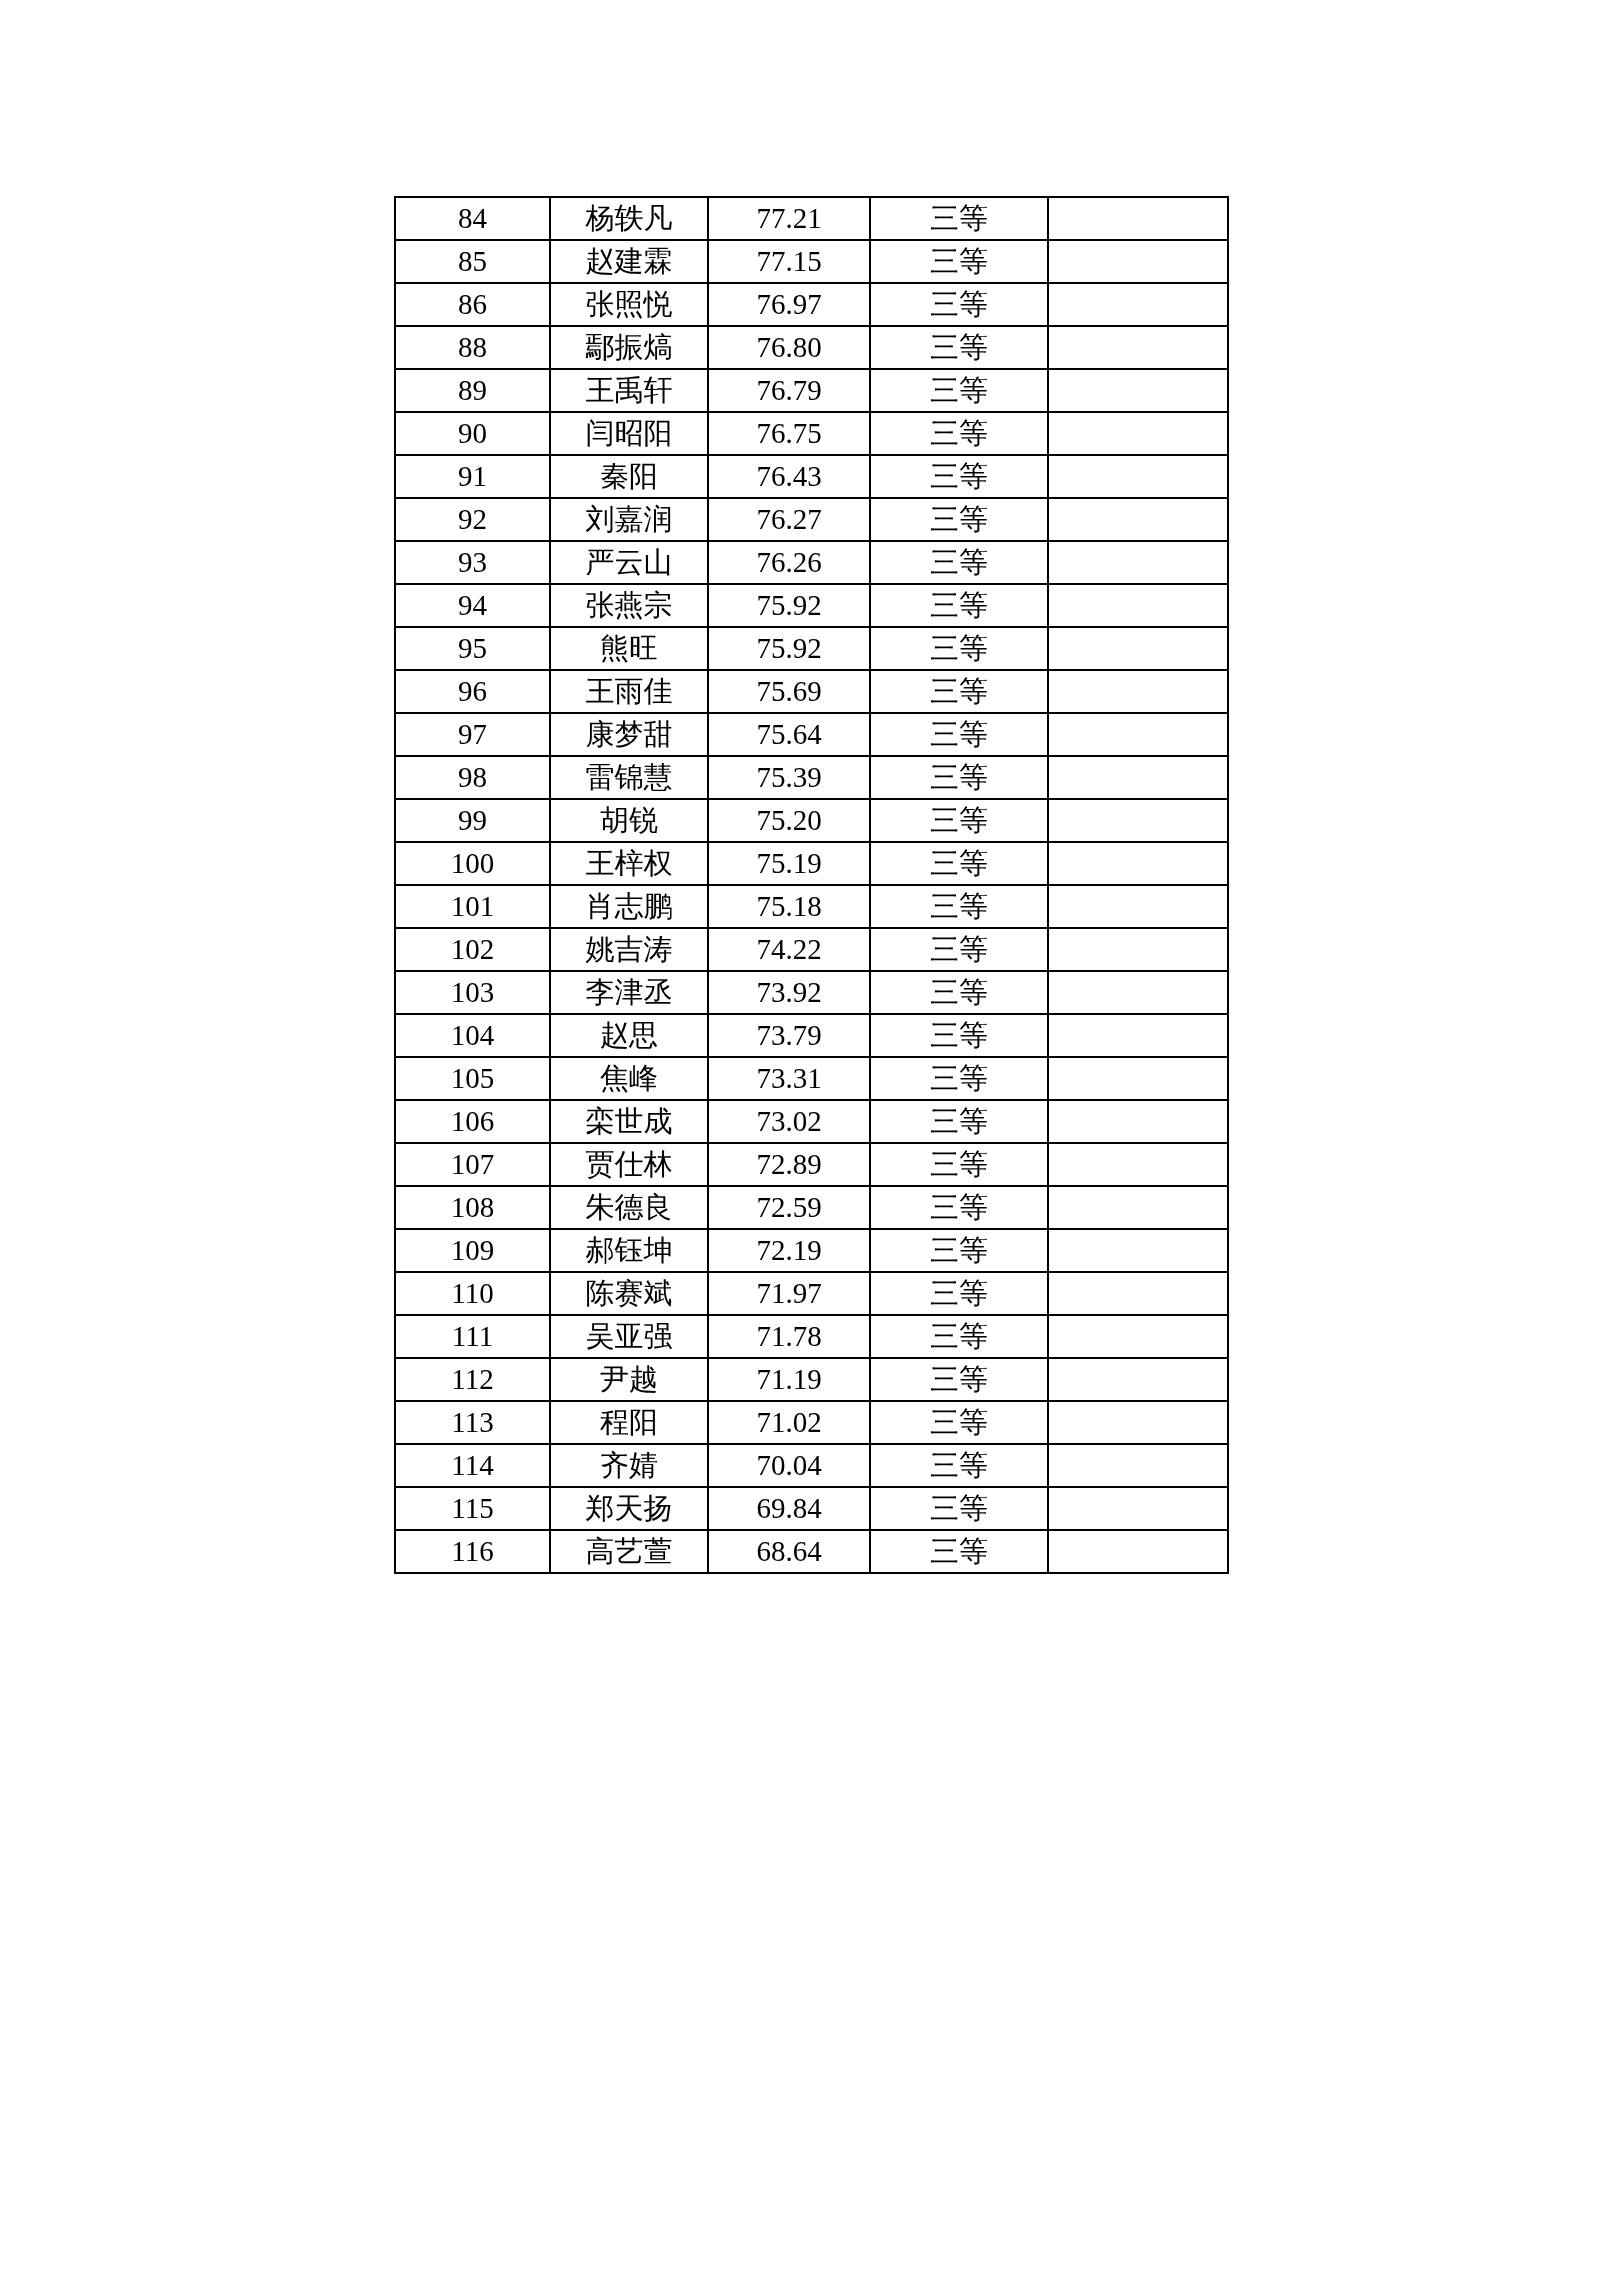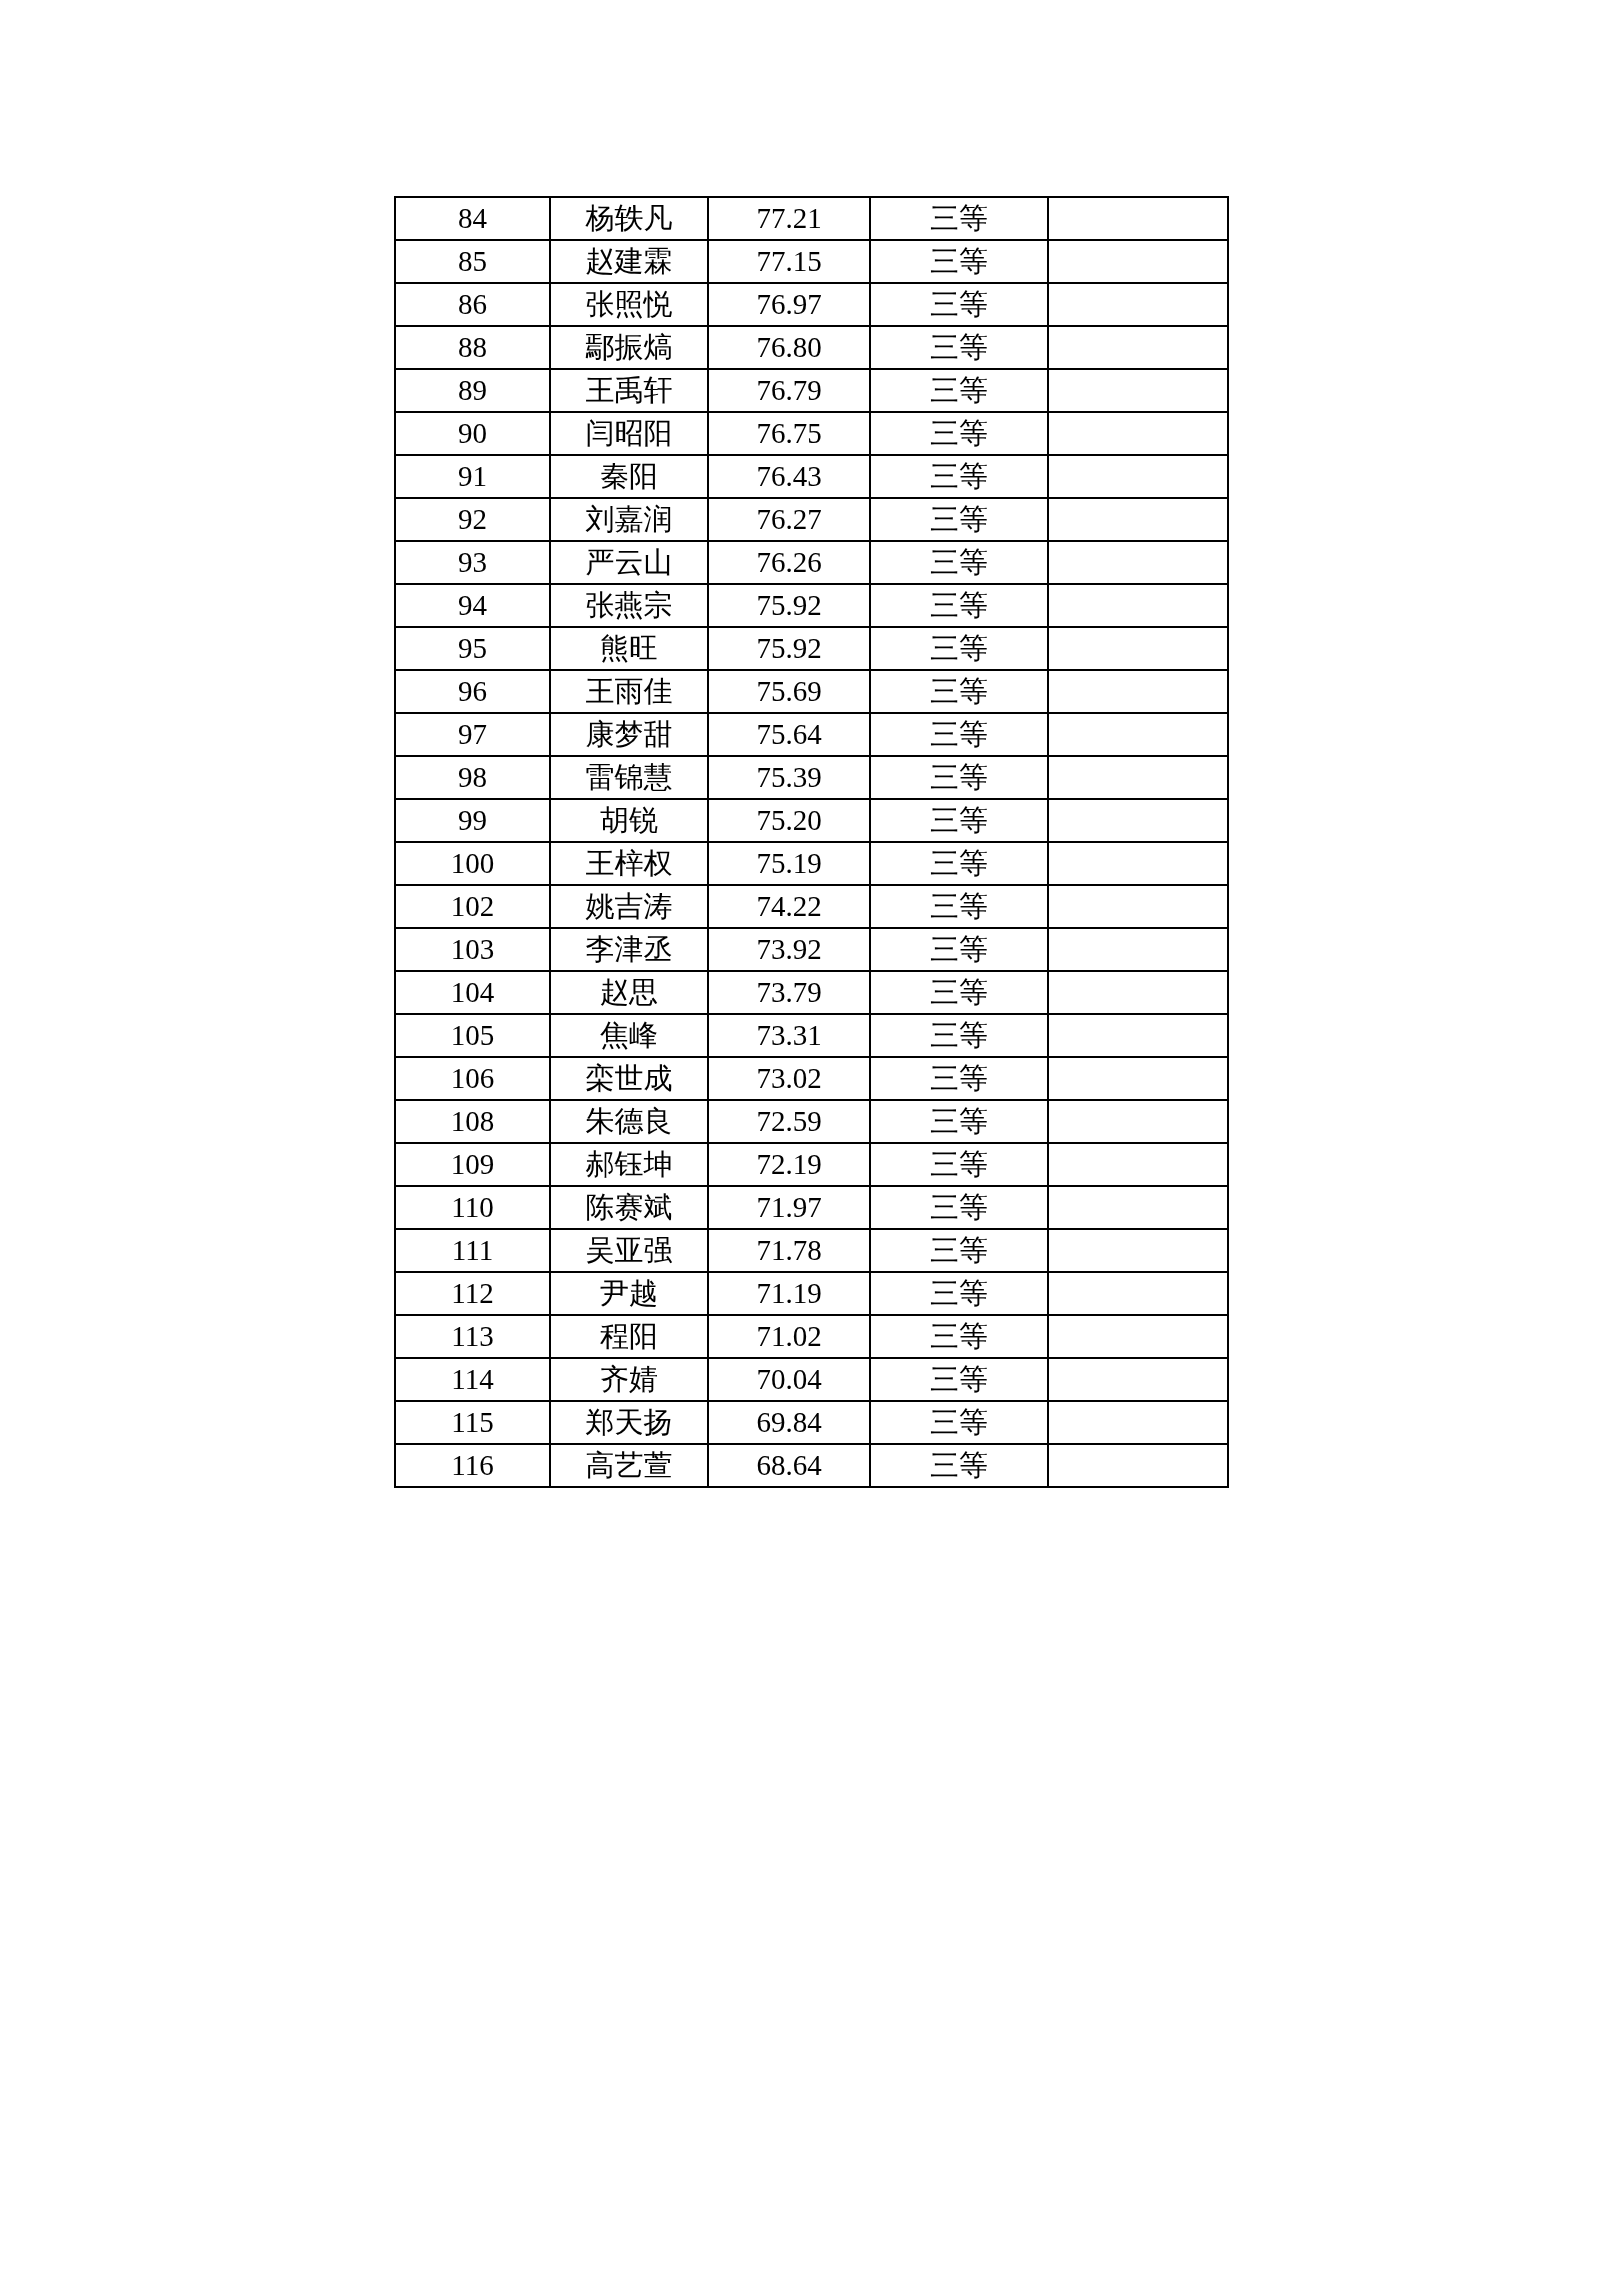--- a/index.html
+++ b/index.html
@@ -161,20 +161,27 @@
           <td></td>
         </tr>
         <tr>
           <td>100</td>
           <td>王梓权</td>
           <td>75.19</td>
           <td>三等</td>
           <td></td>
         </tr>
         <tr>
+          <td>101</td>
+          <td>肖志鹏</td>
+          <td>75.18</td>
+          <td>三等</td>
+          <td></td>
+        </tr>
+        <tr>
           <td>102</td>
           <td>姚吉涛</td>
           <td>74.22</td>
           <td>三等</td>
           <td></td>
         </tr>
         <tr>
           <td>103</td>
           <td>李津丞</td>
           <td>73.92</td>
@@ -196,20 +203,27 @@
           <td></td>
         </tr>
         <tr>
           <td>106</td>
           <td>栾世成</td>
           <td>73.02</td>
           <td>三等</td>
           <td></td>
         </tr>
         <tr>
+          <td>107</td>
+          <td>贾仕林</td>
+          <td>72.89</td>
+          <td>三等</td>
+          <td></td>
+        </tr>
+        <tr>
           <td>108</td>
           <td>朱德良</td>
           <td>72.59</td>
           <td>三等</td>
           <td></td>
         </tr>
         <tr>
           <td>109</td>
           <td>郝钰坤</td>
           <td>72.19</td>

